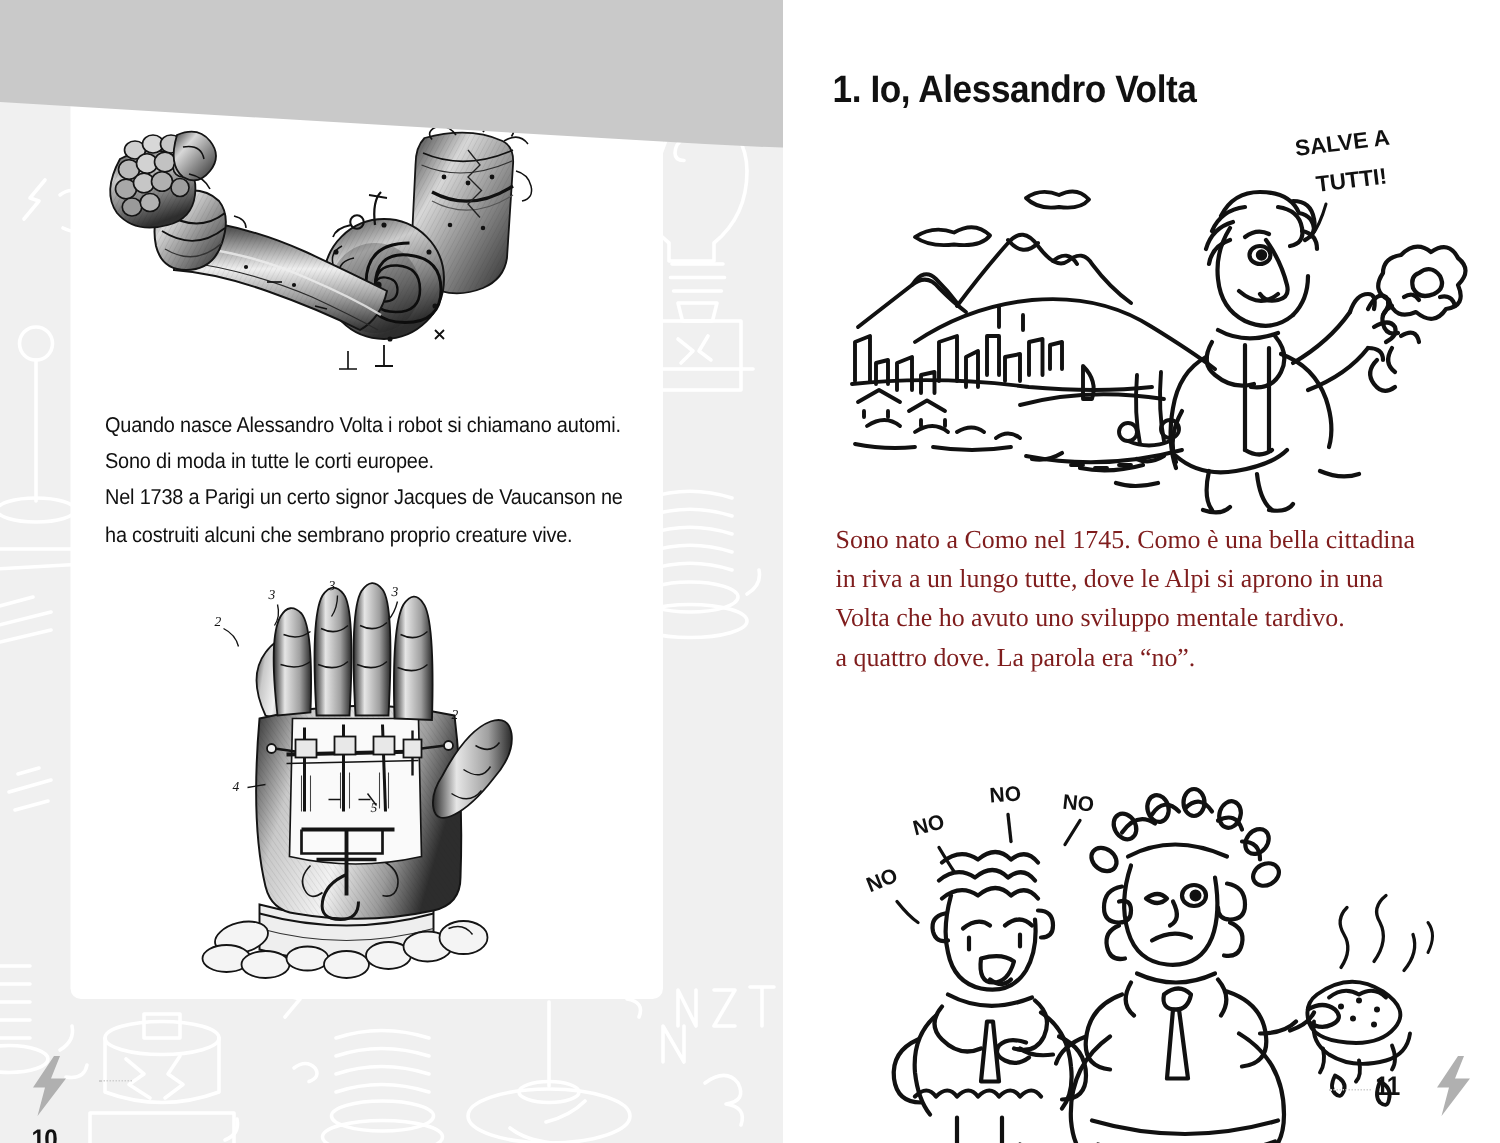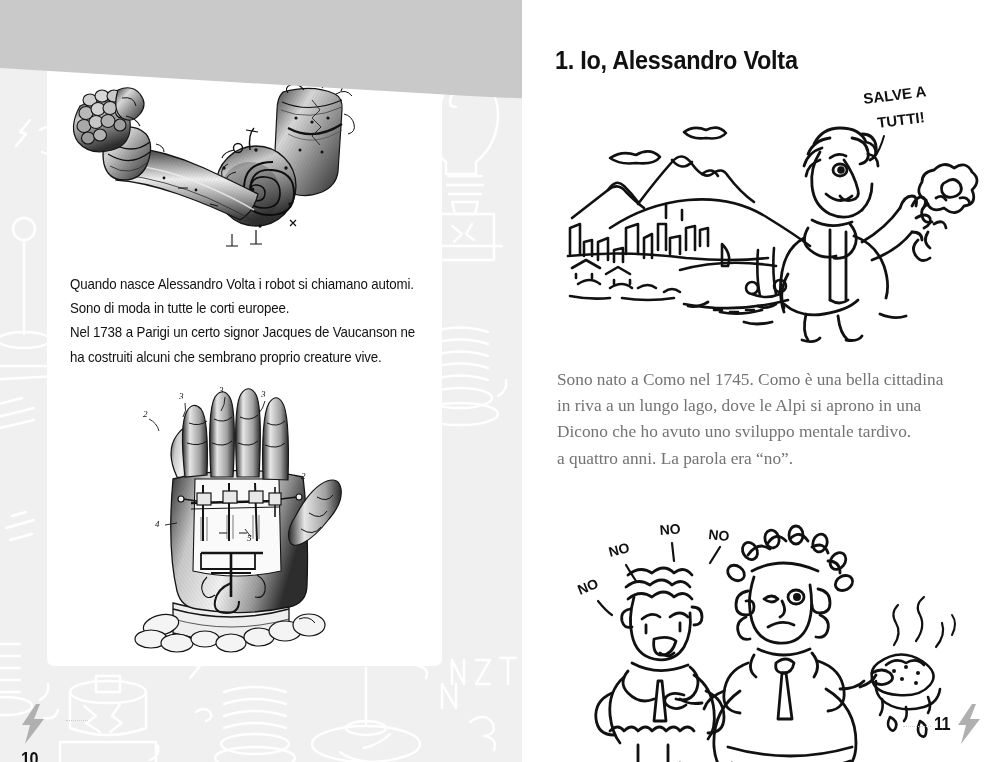--- a/index.html
+++ b/index.html
@@ -92,21 +92,21 @@
     font-size: 18px;
     color: #111111;
     letter-spacing: -0.5px;
     transform: scaleX(0.9);
   }
   .folio-right {
     position: absolute;
     right: 18px; top: 704px;
     display: flex;
     align-items: center;
-    gap: 5px;
+    gap: 22px;
   }
   .folio-right .num {
     font-family: "Liberation Sans", sans-serif;
     font-weight: bold;
     font-size: 18px;
     color: #111111;
     letter-spacing: -0.5px;
     transform: scaleX(0.9);
   }
   .dotline {
@@ -141,22 +141,21 @@
     left: 40px; top: 78px;
     width: 418px; height: 262px;
   }
   .recto-text {
     position: absolute;
     left: 35px; top: 347px;
     width: 420px;
     font-family: "Liberation Serif", serif;
     font-size: 17.3px;
     line-height: 26.2px;
-    color: #737373;
-    margin-top: 20px;
+    color: #7f1d1d;
   }
   .recto-text div { white-space: nowrap; }
   .fig-no {
     position: absolute;
     left: 50px; top: 495px;
     width: 400px; height: 230px;
   }
 
   svg { display: block; overflow: visible; }
   .ink { fill: none; stroke: #111111; stroke-linecap: round; stroke-linejoin: round; }
@@ -638,23 +637,23 @@
       <g class="ink" stroke-width="2.6">
         <path d="M196 172 q-2 26 2 46 M212 170 q-2 26 2 46"></path>
         <path d="M190 216 q14 6 28 0"></path>
         <circle cx="190" cy="210" r="6"></circle>
         <circle cx="218" cy="208" r="6"></circle>
       </g>
     </svg>
 
     <div class="recto-text">
       <div>Sono nato a Como nel 1745. Como è una bella cittadina</div>
-      <div>in riva a un lungo lago, dove le Alpi si aprono in una</div>
-      <div>Dicono che ho avuto uno sviluppo mentale tardivo.</div>
-      <div>a quattro anni. La parola era “no”.</div>
+      <div>in riva a un lungo tutte, dove le Alpi si aprono in una</div>
+      <div>Volta che ho avuto uno sviluppo mentale tardivo.</div>
+      <div>a quattro dove. La parola era “no”.</div>
     </div>
 
     <svg class="fig-no" viewBox="0 0 400 230">
 
       <g font-family="Liberation Sans, sans-serif" font-size="14" font-weight="bold" fill="#111">
         <text x="8" y="100" transform="rotate(-22 8 100)">NO</text>
         <text x="38" y="62" transform="rotate(-14 38 62)">NO</text>
         <text x="88" y="40" transform="rotate(-4 88 40)">NO</text>
         <text x="136" y="44" transform="rotate(6 136 44)">NO</text>
       </g>

